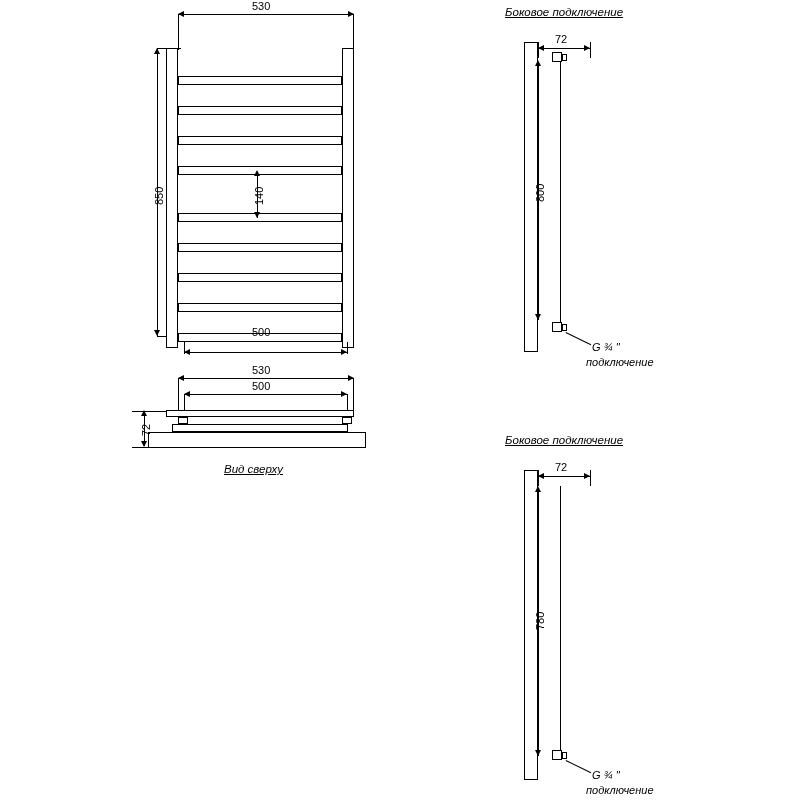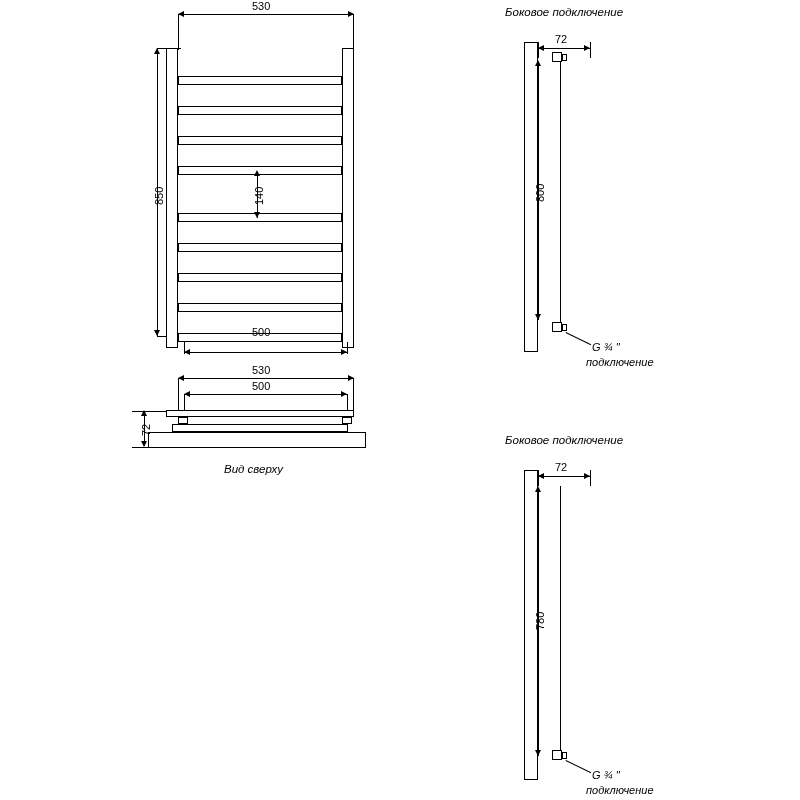--- a/index.html
+++ b/index.html
@@ -48,20 +48,21 @@
   .lbl.vert {
     transform-origin: 0 0;
     transform: rotate(-90deg);
   }
   .cap {
     position: absolute;
     font-size: 11.5px;
     font-style: italic;
     white-space: nowrap;
     color: #000;
+    text-decoration: underline;
   }
   .cap2 {
     position: absolute;
     font-size: 11px;
     font-style: italic;
     white-space: nowrap;
     color: #000;
     line-height: 13px;
   }
   .arrow {

